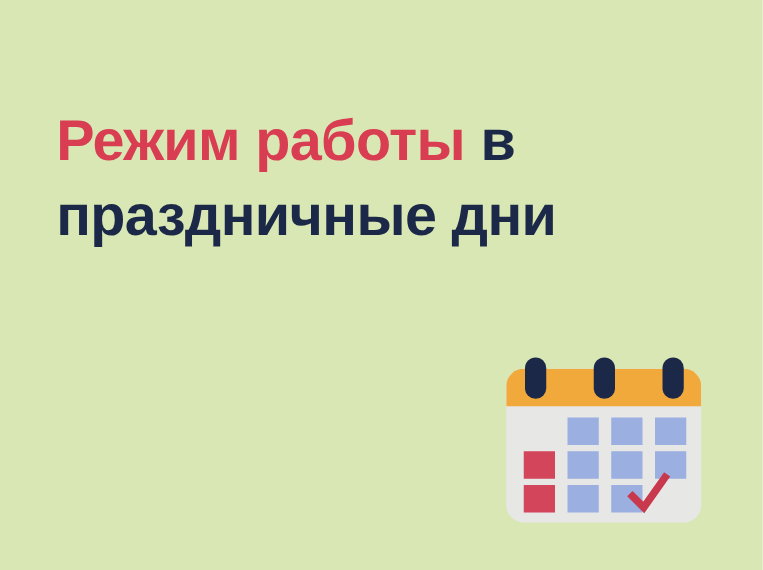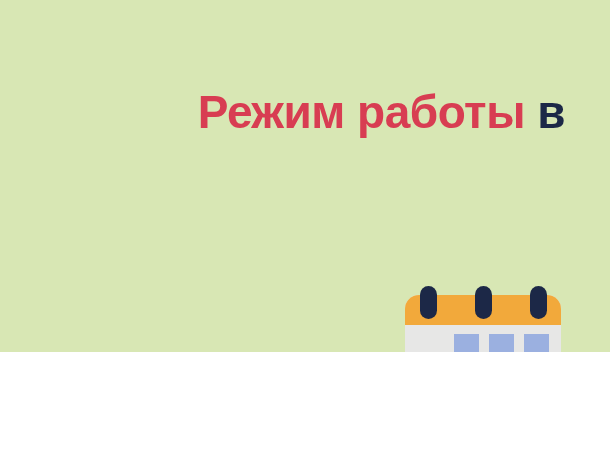--- a/index.html
+++ b/index.html
@@ -8,24 +8,23 @@
   }
   body {
     width: 610px;
     height: 456px;
     overflow: hidden;
     font-family: "Liberation Sans", sans-serif;
   }
   #poster {
     position: relative;
     width: 610px;
-    height: 352px;
+    height: 456px;
     background: #d8e7b4;
     overflow: hidden;
-    text-align: right;
   }
 
   
   #headline {
     position: absolute;
     left: 45px;
     top: 82px;
     width: 520px;
     font-family: "Liberation Sans", sans-serif;
     font-weight: bold;
@@ -116,20 +115,21 @@
     pointer-events: none;
   }
 </style>
 </head>
 <body>
 
 <div id="poster">
 
   <div id="headline">
     <span class="line"><span class="accent">Режим работы</span><span class="dark"> в</span></span>
+    <span class="line dark">праздничные дни</span>
   </div>
 
   <div id="calendar">
 
     <div class="cal-rings">
       <div class="ring r1"></div>
       <div class="ring r2"></div>
       <div class="ring r3"></div>
     </div>
 

